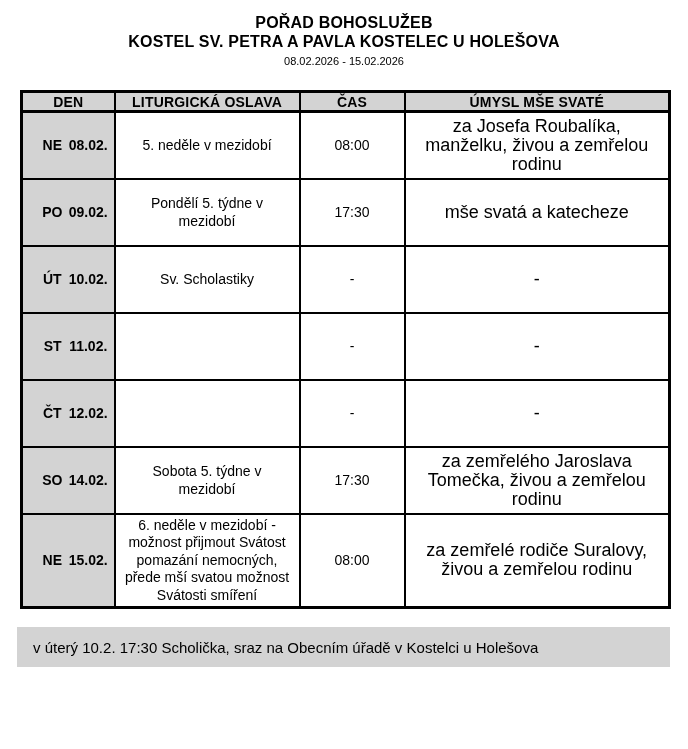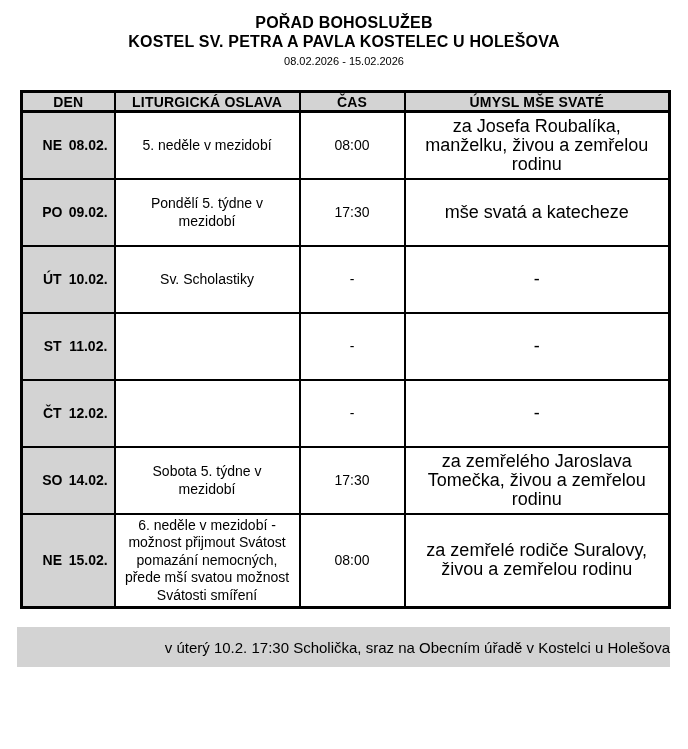--- a/index.html
+++ b/index.html
@@ -78,21 +78,20 @@
   }
   .note-bar {
     margin: 18px 0 0 17px;
     width: 653px;
     height: 40px;
     background: #d3d3d3;
     display: flex;
     align-items: center;
     padding-left: 16px;
     font-size: 15px;
-    justify-content: flex-end;
   }
 </style>
 </head>
 <body>
 
 <div class="titles">
   <div class="title-line">POŘAD BOHOSLUŽEB</div>
   <div class="title-line">KOSTEL SV. PETRA A PAVLA KOSTELEC U HOLEŠOVA</div>
   <div class="date-range">08.02.2026 - 15.02.2026</div>
 </div>

